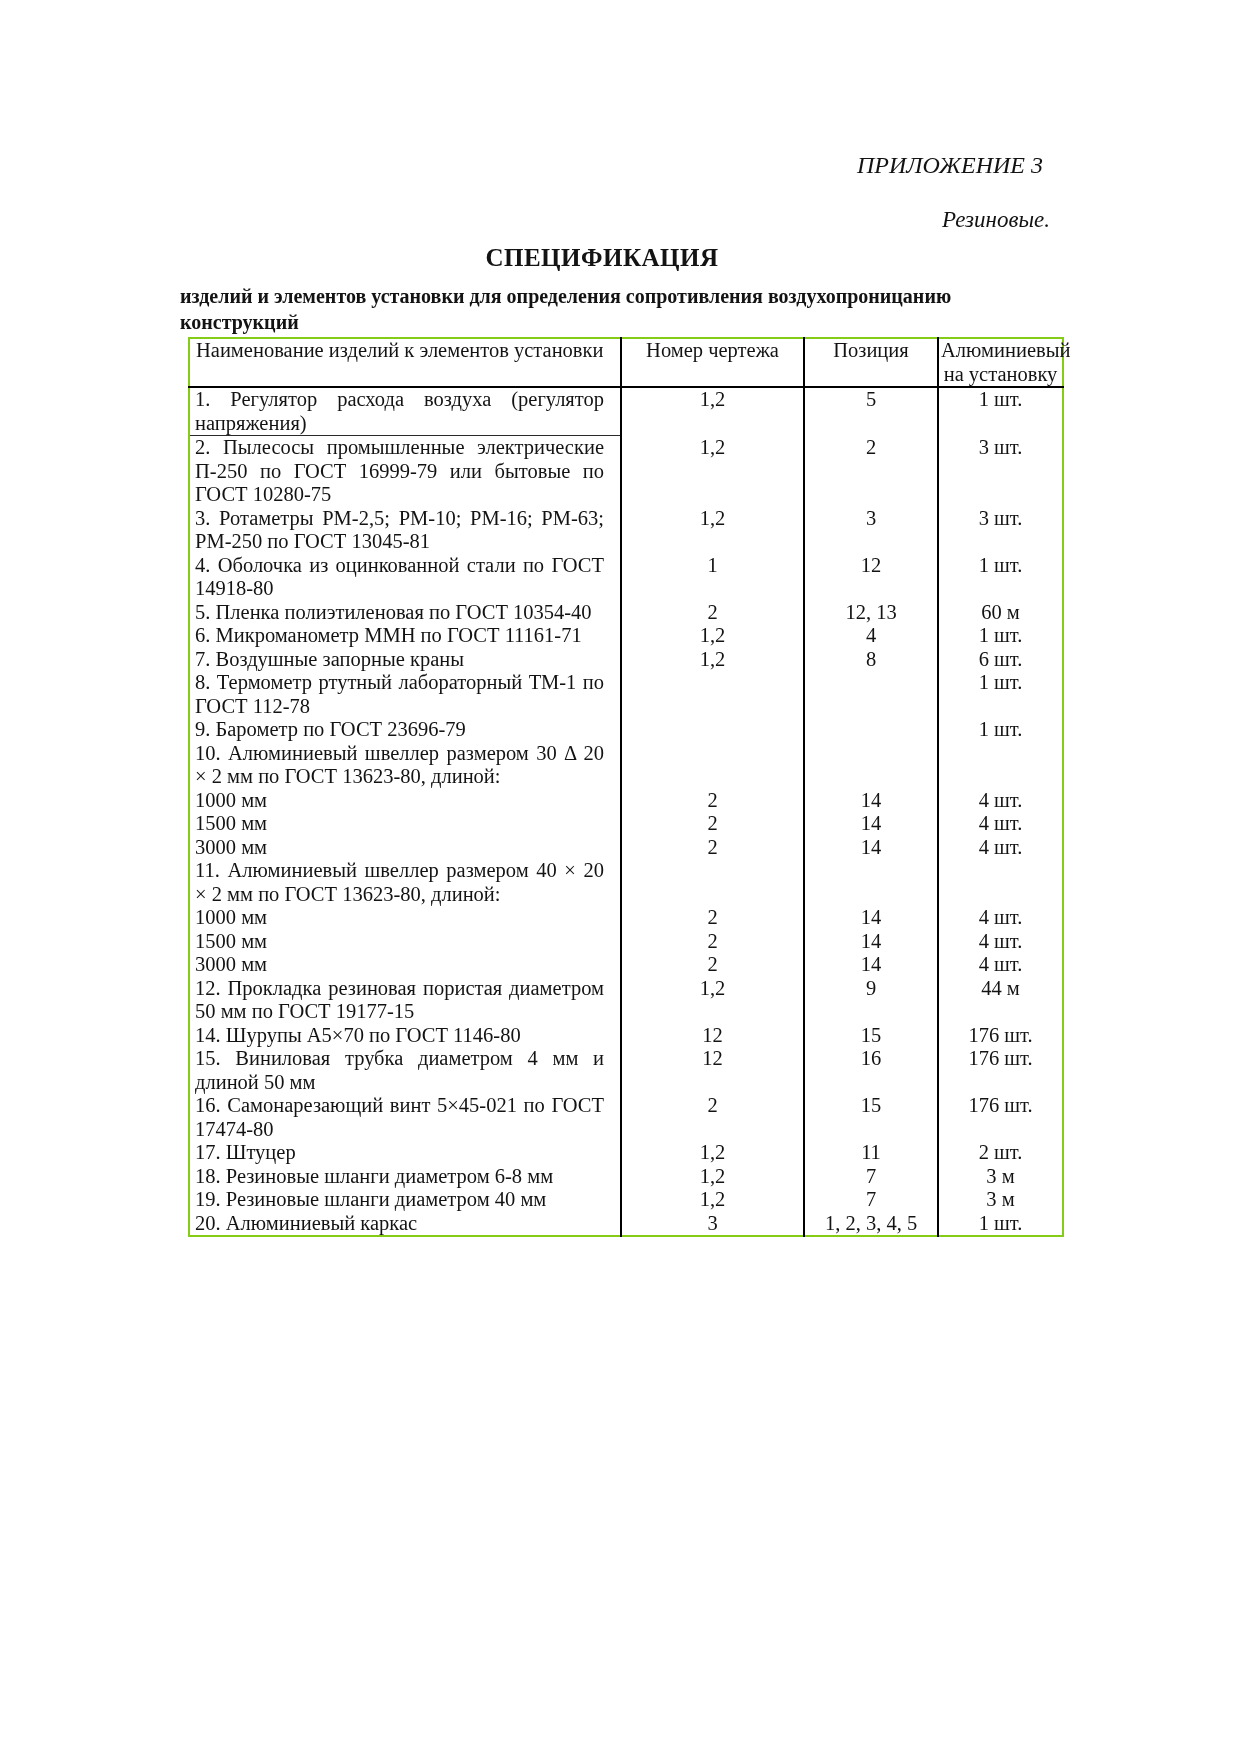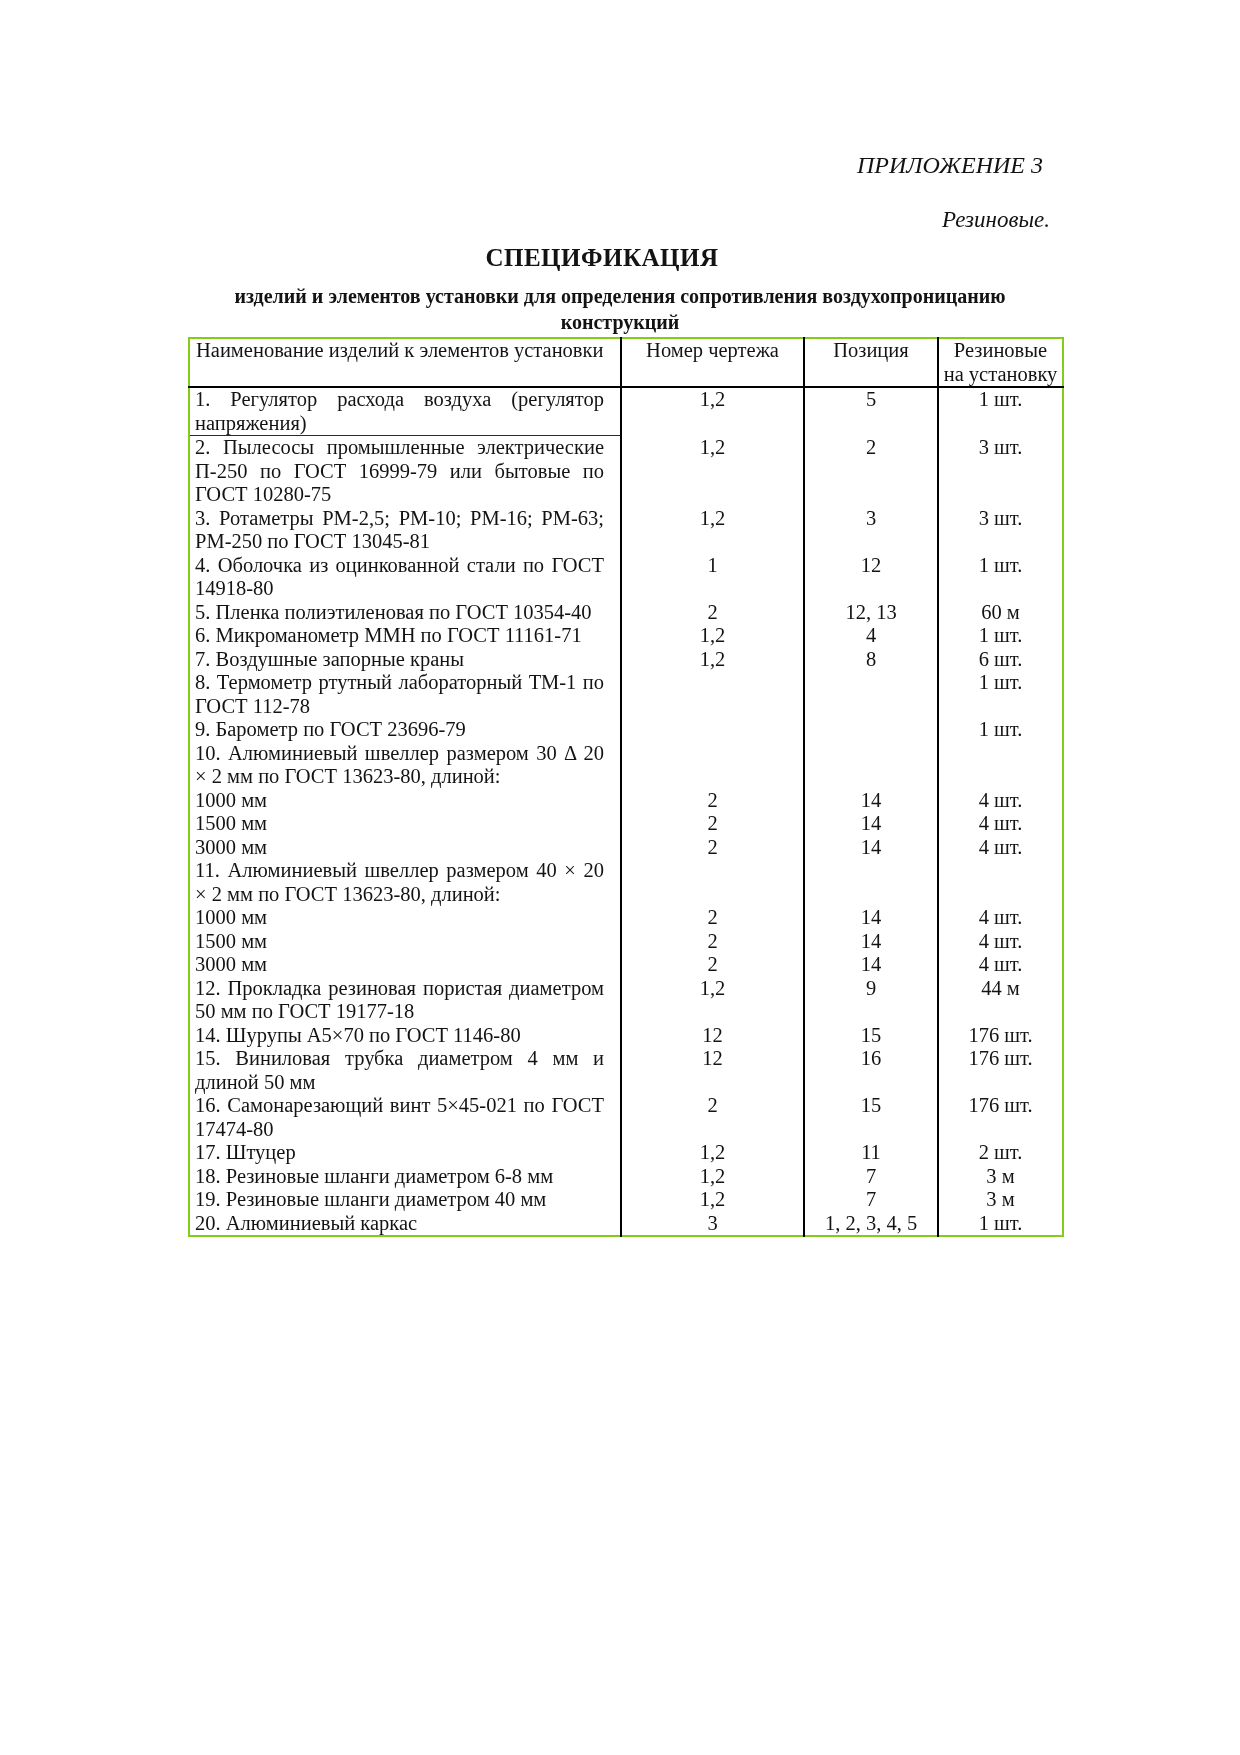--- a/index.html
+++ b/index.html
@@ -37,21 +37,20 @@
     font-size: 25px;
     font-weight: bold;
     letter-spacing: 0.5px;
     margin: 0;
   }
   .doc-subtitle {
     position: absolute;
     top: 283px;
     left: 180px;
     width: 880px;
-    text-align: center;
     font-size: 20px;
     font-weight: bold;
     line-height: 26px;
     margin: 0;
   }
   table.spec {
     position: absolute;
     top: 337px;
     left: 188px;
     width: 874px;
@@ -114,21 +113,21 @@
       <col class="w-draw">
       <col class="w-pos">
       <col class="w-qty">
   </colgroup>
   <thead>
     <tr>
       <th class="c-name">Наименование изделий к элементов установки</th>
       <th>Номер чертежа</th>
       <th>Позиция</th>
       <th>
-        <span>Резиновые</span><br>
+        <span>Алюминиевый</span><br>
         <span>на установку</span>
       </th>
     </tr>
   </thead>
   <tbody id="spec-body">
   <tr>
     <td class="c-name cell-underline">1. Регулятор расхода воздуха (регулятор напряжения)</td>
     <td class="c-center">1,2</td>
     <td class="c-center">5</td>
     <td class="c-center">1 шт.</td>
@@ -240,21 +239,21 @@
   </tr>
 
   <tr>
     <td class="c-name">3000 мм</td>
     <td class="c-center">2</td>
     <td class="c-center">14</td>
     <td class="c-center">4 шт.</td>
   </tr>
 
   <tr>
-    <td class="c-name">12. Прокладка резиновая пористая диаметром 50 мм по ГОСТ 19177-18</td>
+    <td class="c-name">12. Прокладка резиновая пористая диаметром 50 мм по ГОСТ 19177-15</td>
     <td class="c-center">1,2</td>
     <td class="c-center">9</td>
     <td class="c-center">44 м</td>
   </tr>
 
 
   <tr>
     <td class="c-name">14. Шурупы А5×70 по ГОСТ 1146-80</td>
     <td class="c-center">12</td>
     <td class="c-center">15</td>

